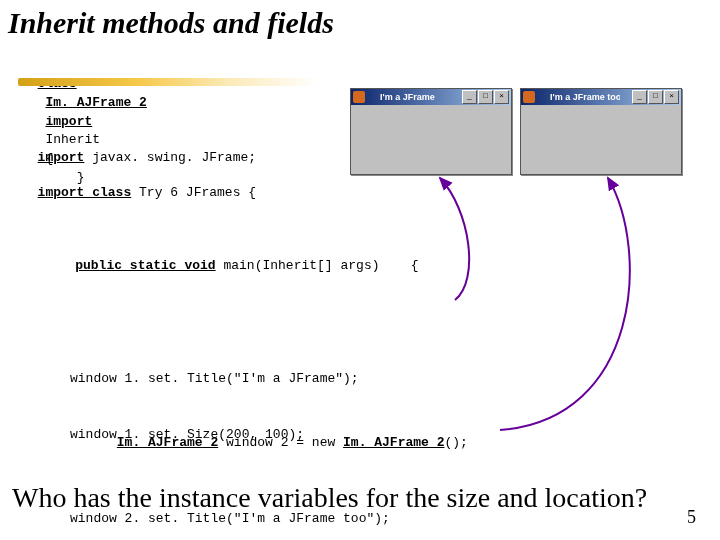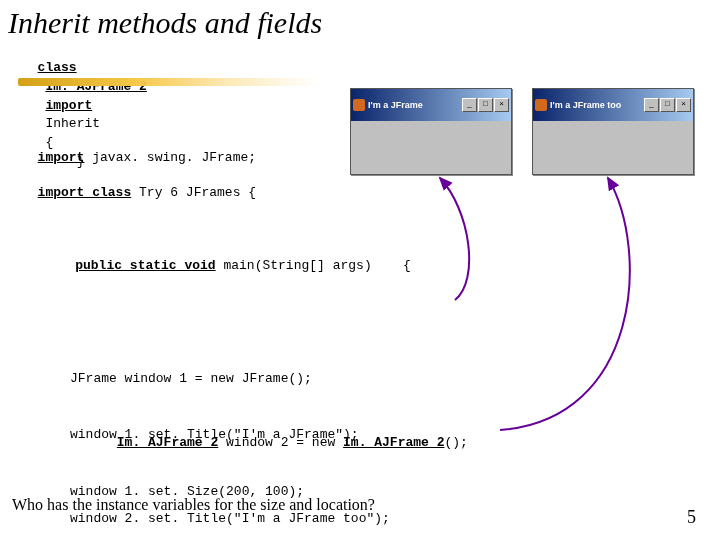--- a/index.html
+++ b/index.html
@@ -8,22 +8,22 @@
     width: 720px;
     height: 540px;
     font-family: "Times New Roman", serif;
     background: #fff;
     position: relative;
     overflow: hidden;
   }
   .title {
     font-style: italic;
     font-size: 30px;
-    margin: 6px 0 0 8px;
-    font-weight: normal;
+    margin: 6px 0 16px 8px;
+    font-weight: bold;
   }
   .code {
     font-family: "Courier New", monospace;
     font-size: 13px;
     line-height: 1.45;
     white-space: pre;
   }
   .kw { font-weight: bold; text-decoration: underline; }
   .decl-line { margin: 0 0 0 22px; }
   .underline-bar {
@@ -38,43 +38,44 @@
     filter: blur(0.5px);
   }
   .import-line { position: absolute; left: 22px; top: 130px; text-align: right; }
   .class-line  { position: absolute; left: 22px; top: 165px; }
   .main-block  { position: absolute; left: 44px; top: 200px; }
   .block2      { position: absolute; left: 44px; top: 340px; }
   .footer-q {
     position: absolute;
     left: 12px;
     bottom: 26px;
-    font-size: 16px;
+    font-size: 28px;
   }
   .page-num {
     position: absolute;
     right: 24px;
     bottom: 12px;
     font-size: 18px;
   }
   
   .jwin {
     position: absolute;
     width: 160px;
     height: 85px;
     background: #c0c0c0;
     border: 1px solid #555;
     box-shadow: 1px 1px 0 #888;
   }
   .jwin .titlebar {
-    height: 32px;
+    height: 16px;
     background: linear-gradient(to right, #0a246a, #a6caf0);
     display: flex;
     align-items: center;
     padding: 0 2px;
+    gap: 12px;
   }
   .jwin .titlebar .jicon {
     width: 12px; height: 12px;
     background: #d2691e;
     border-radius: 2px;
     margin-right: 3px;
   }
   .jwin .titlebar .ttext {
     color: #fff;
     font-family: Tahoma, sans-serif;
@@ -88,21 +89,21 @@
   .jwin .titlebar .wbtn {
     width: 13px; height: 12px;
     background: #c0c0c0;
     border: 1px solid #fff;
     border-right-color: #555; border-bottom-color: #555;
     font-size: 8px; line-height: 10px;
     text-align: center;
     font-family: sans-serif;
   }
   .jwin1 { left: 350px; top: 88px; }
-  .jwin2 { left: 520px; top: 88px; margin-left: 12px; }
+  .jwin2 { left: 520px; top: 88px; }
   svg.arrows {
     position: absolute;
     left: 0; top: 0;
     width: 720px; height: 540px;
     pointer-events: none;
   }
 </style>
 </head>
 <body>
 
@@ -122,24 +123,23 @@
 <div class="code import-line">
   <span class="kw">import</span><span> javax. swing. JFrame;</span>
 </div>
 
 <div class="code class-line">
   <span class="kw">import class</span><span> Try 6 JFrames {</span>
 </div>
 
 <div class="code main-block">
   <div>
-    <span class="kw">public static void</span><span> main(String[] args)</span><span>    </span><span>{</span>
+    <span class="kw">public static void</span><span> main(Inherit[] args)</span><span>    </span><span>{</span>
   </div>
   <div style="padding-left:26px;">
-    <div>JFrame window 1 = new JFrame();</div>
     <div>window 1. set. Title("I'm a JFrame");</div>
     <div>window 1. set. Size(200, 100);</div>
     
     
   </div>
 </div>
 
 <div class="code block2">
   <div style="padding-left:26px;">
     <div>

